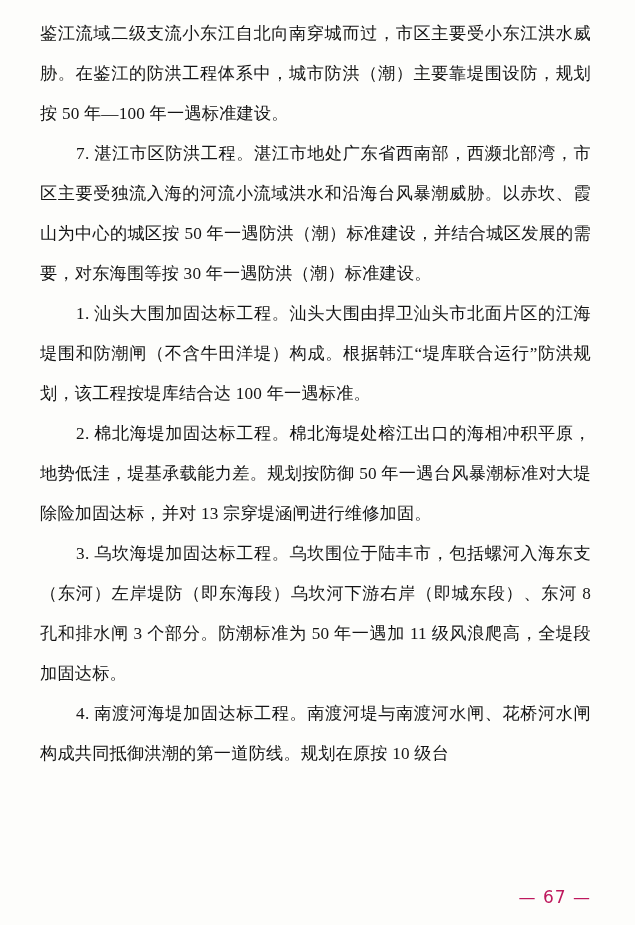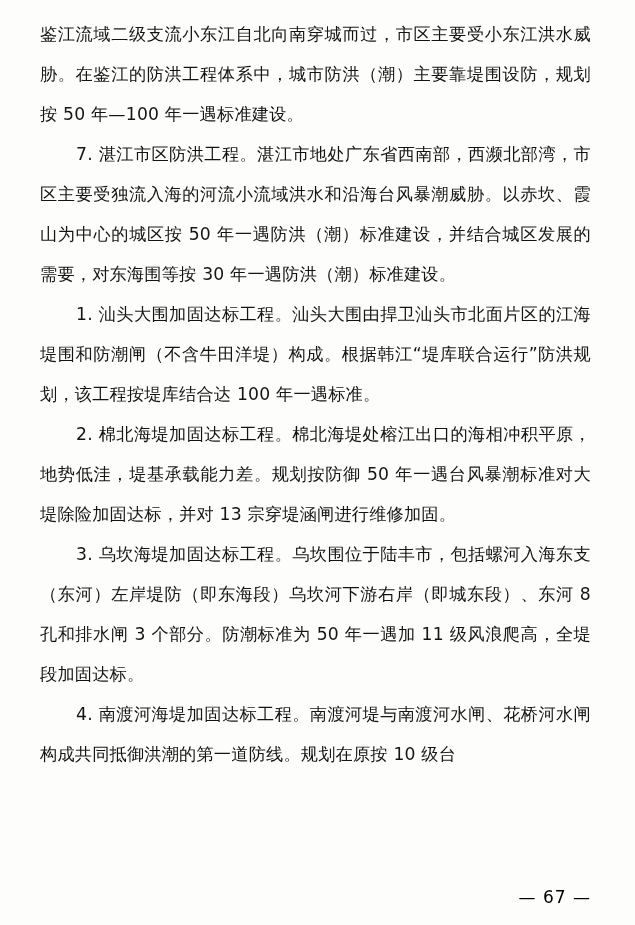--- a/index.html
+++ b/index.html
@@ -27,30 +27,31 @@
   }
   p.para {
     margin: 0 0 0 0;
     font-size: 17.2px;
     line-height: 40px;
     text-align: justify;
     text-justify: inter-ideograph;
     letter-spacing: 0.2px;
     color: #141414;
     font-weight: 500;
+    font-family: Liberation Serif, serif;
   }
   p.indent {
     text-indent: 2.1em;
   }
   .page-number {
     position: absolute;
     right: 44px;
     bottom: 18px;
     font-size: 17px;
-    color: #000000;
+    color: #be185d;
     letter-spacing: 1px;
     font-weight: 500;
   }
 </style>
 </head>
 <body>
 
 <div class="page">
   <div class="content">
     <p class="para">鉴江流域二级支流小东江自北向南穿城而过，市区主要受小东江洪水威胁。在鉴江的防洪工程体系中，城市防洪（潮）主要靠堤围设防，规划按 50 年—100 年一遇标准建设。</p>

